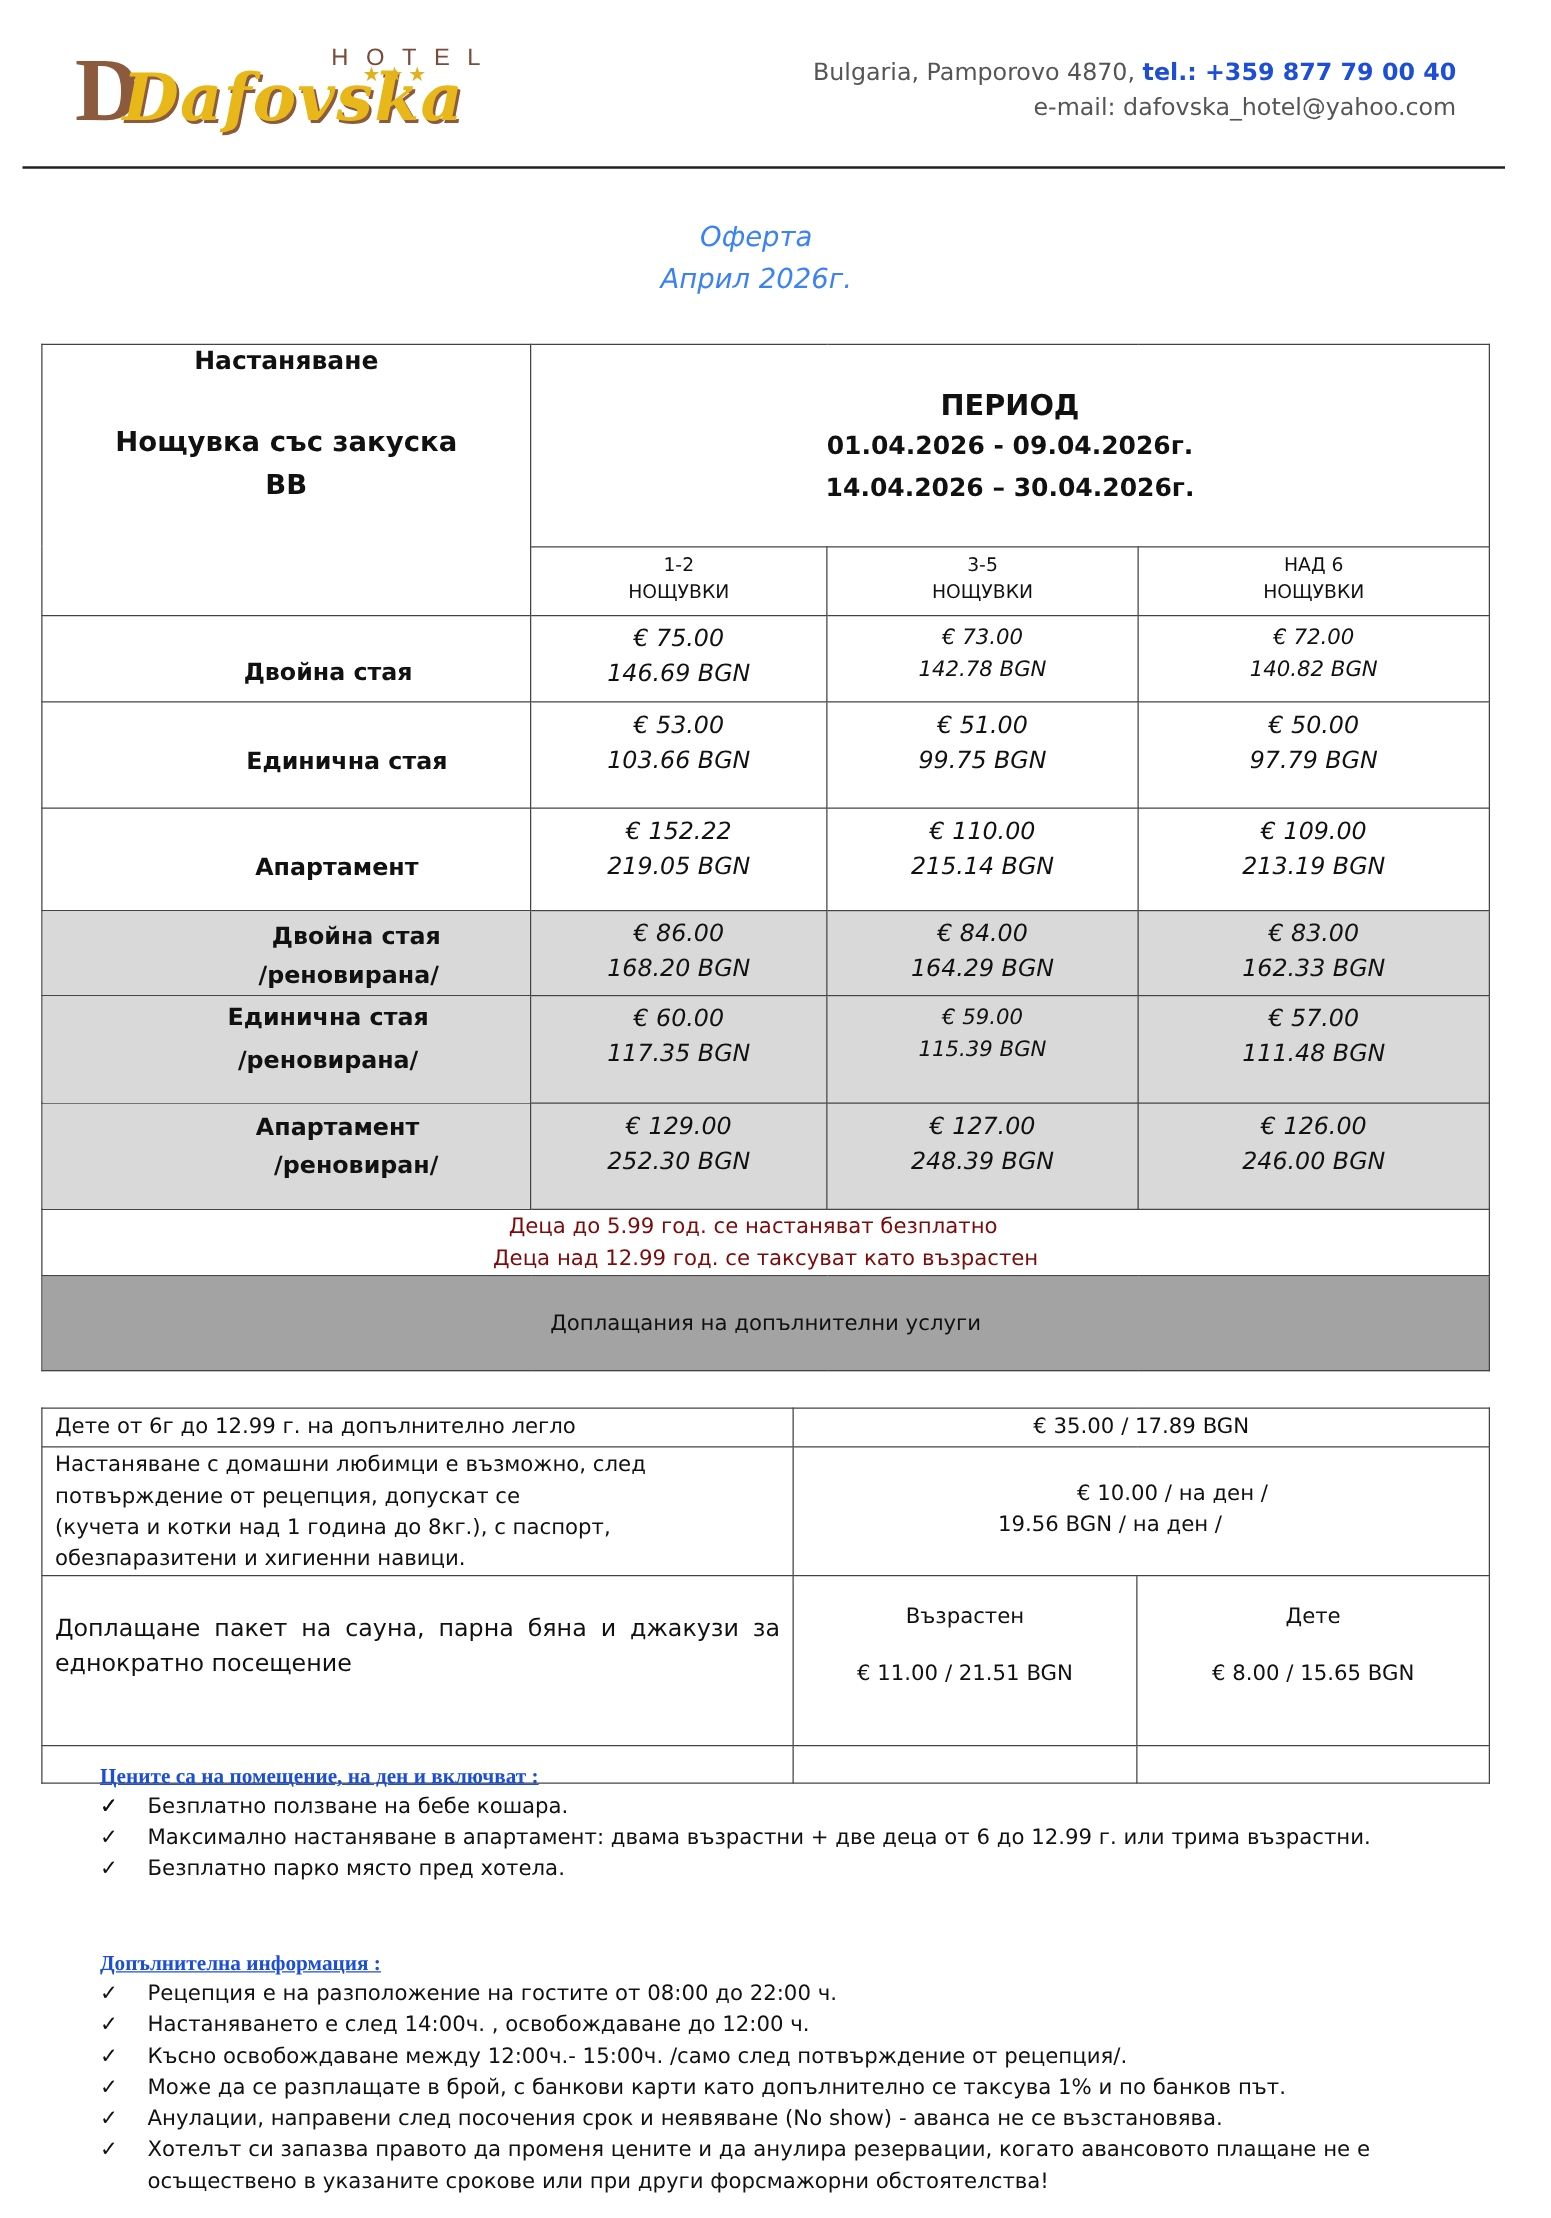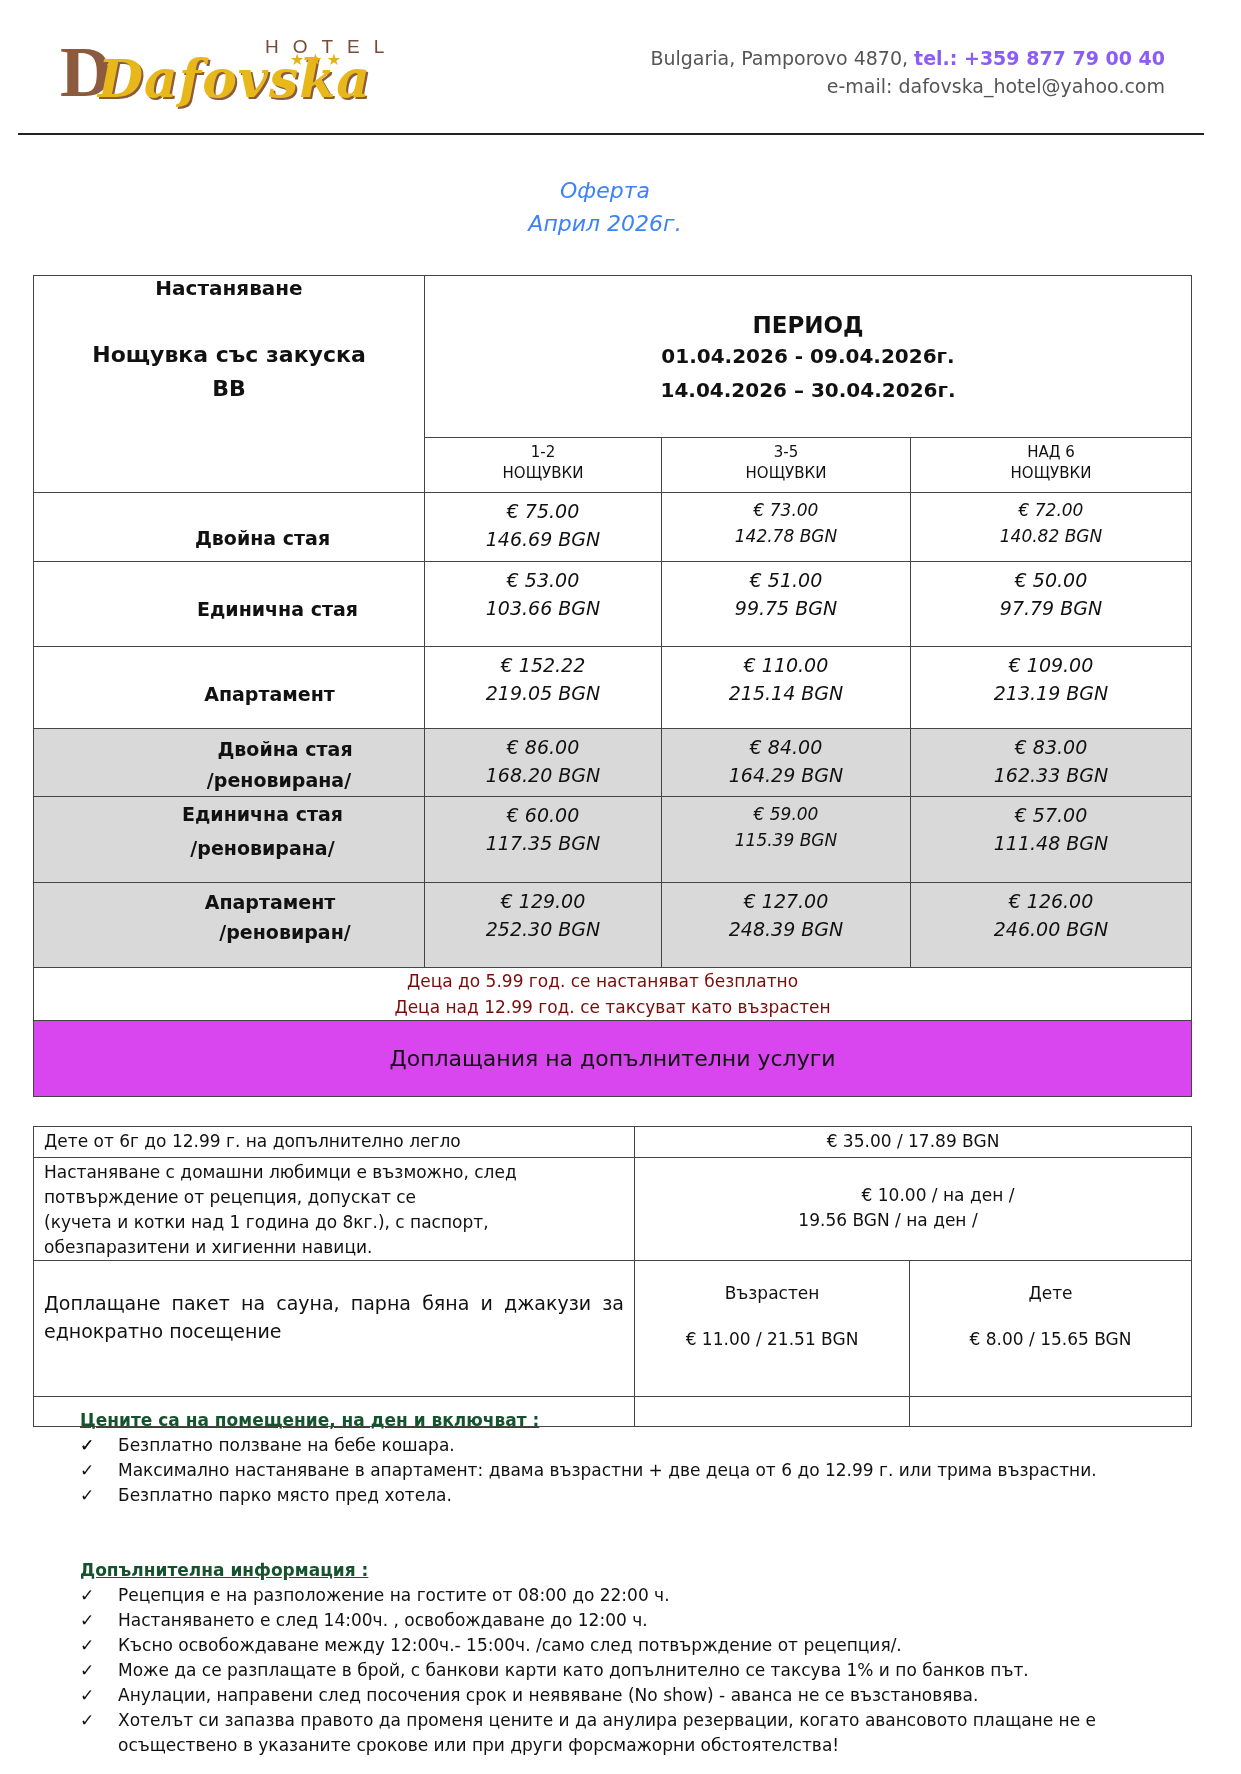--- a/index.html
+++ b/index.html
@@ -6,49 +6,49 @@
   body { width: 1241px; height: 1774px; position: relative; font-family: "DejaVu Sans", sans-serif; color: #111; overflow: hidden; }
 
   .header { position: absolute; left: 0; top: 0; width: 1241px; height: 135px; }
   .logo { position: absolute; left: 60px; top: 36px; width: 400px; height: 70px; }
   .logo-hotel { position: absolute; left: 205px; top: 0px; font-family: "Liberation Sans", sans-serif; font-size: 19px; letter-spacing: 14px; color: #7a4a3a; }
   .logo-stars { position: absolute; left: 230px; top: 14px; font-size: 16px; color: #e2b11b; letter-spacing: 4px; }
   .logo-big-d { position: absolute; left: 0px; top: 0px; font-family: "Liberation Serif", serif; font-weight: bold; font-size: 72px; line-height: 72px; color: #8c5a3c; }
   .logo-script { position: absolute; left: 38px; top: 16px; font-family: "DejaVu Serif", serif; font-style: italic; font-weight: bold; font-size: 52px; line-height: 54px; color: #e8b81a; text-shadow: 2px 2px 0 #8c5a3c; letter-spacing: 1px; }
 
   .contact { position: absolute; right: 76px; top: 44px; text-align: right; font-family: "DejaVu Sans", sans-serif; font-size: 19px; color: #555; line-height: 28px; }
-  .contact b { color: #8b5cf6; }
+  .contact b { color: #1d4ed8; }
   .header-rule { position: absolute; left: 18px; top: 133px; width: 1186px; height: 2px; background: #222; }
 
   .title { position: absolute; left: 0; top: 174px; width: 1210px; text-align: center; font-family: "DejaVu Sans", sans-serif; font-style: italic; font-size: 22px; line-height: 33px; color: #3b82f6; }
 
   table.main { position: absolute; left: 33px; top: 275px; width: 1159px; border-collapse: collapse; font-family: "DejaVu Sans", sans-serif; }
   table.main td { border: 1.5px solid #444; padding: 0; vertical-align: top; text-align: center; }
   .h-left { width: 390px; height: 216px; font-weight: bold; }
   .h-left .l1 { font-size: 20px; }
   .h-left .l2 { margin-top: 38px; font-size: 22px; line-height: 34px; }
   .h-period { height: 160px; font-weight: bold; }
   .h-period .p1 { margin-top: 36px; font-size: 23px; }
   .h-period .p2 { font-size: 20px; line-height: 32px; margin-top: 2px; }
   .h-sub { height: 50px; font-size: 15px; line-height: 21px; padding-top: 4px !important; }
   .room { font-weight: bold; font-size: 19px; text-align: center; position: relative; }
   .room span { display: block; }
   .price { font-size: 19px; line-height: 28px; padding-top: 4px !important; font-style: italic; }
   .price.small { font-size: 17px; line-height: 26px; }
   tr.grey td { background: #d9d9d9; }
   .kids { color: #7b0b0b; font-size: 17px; line-height: 26px; height: 50px; padding-top: 0 !important; }
-  .extra-head { background: #d946ef; height: 75px; font-size: 22px; vertical-align: middle !important; }
+  .extra-head { background: #a3a3a3; height: 75px; font-size: 17px; vertical-align: middle !important; }
 
   table.extra { position: absolute; left: 33px; top: 1126px; width: 1159px; border-collapse: collapse; font-family: "DejaVu Sans", sans-serif; font-size: 17px; }
   table.extra td { border: 1.5px solid #444; padding: 0 10px; vertical-align: top; }
   .ex-left { width: 580px; text-align: left; line-height: 25px; }
   .ex-right { text-align: center; }
 
   .notes { position: absolute; left: 80px; font-family: "DejaVu Sans", sans-serif; font-size: 17px; color: #111; }
-  .notes .nh { color: #14532d; font-weight: bold; text-decoration: underline; line-height: 25px; }
+  .notes .nh { color: #1d4ed8; font-weight: bold; text-decoration: underline; line-height: 25px; font-family: Liberation Serif, serif; }
   .notes ul { list-style: none; margin: 0; padding: 0; }
   .notes li { position: relative; padding-left: 38px; line-height: 25px; margin-left: -0px; }
   .notes li .chk { position: absolute; left: 0; top: 0; font-size: 17px; }
 </style>
 </head>
 <body>
 
 <div class="header">
   <div class="logo">
     <div class="logo-big-d">D</div>

